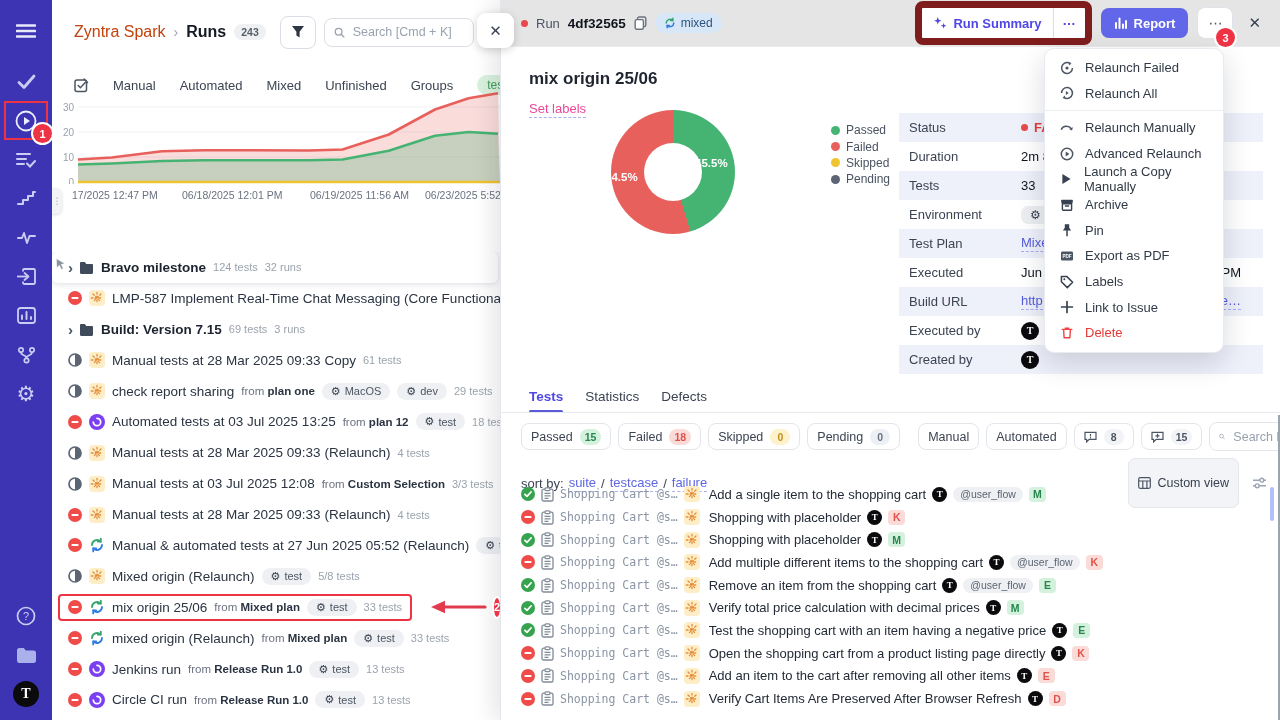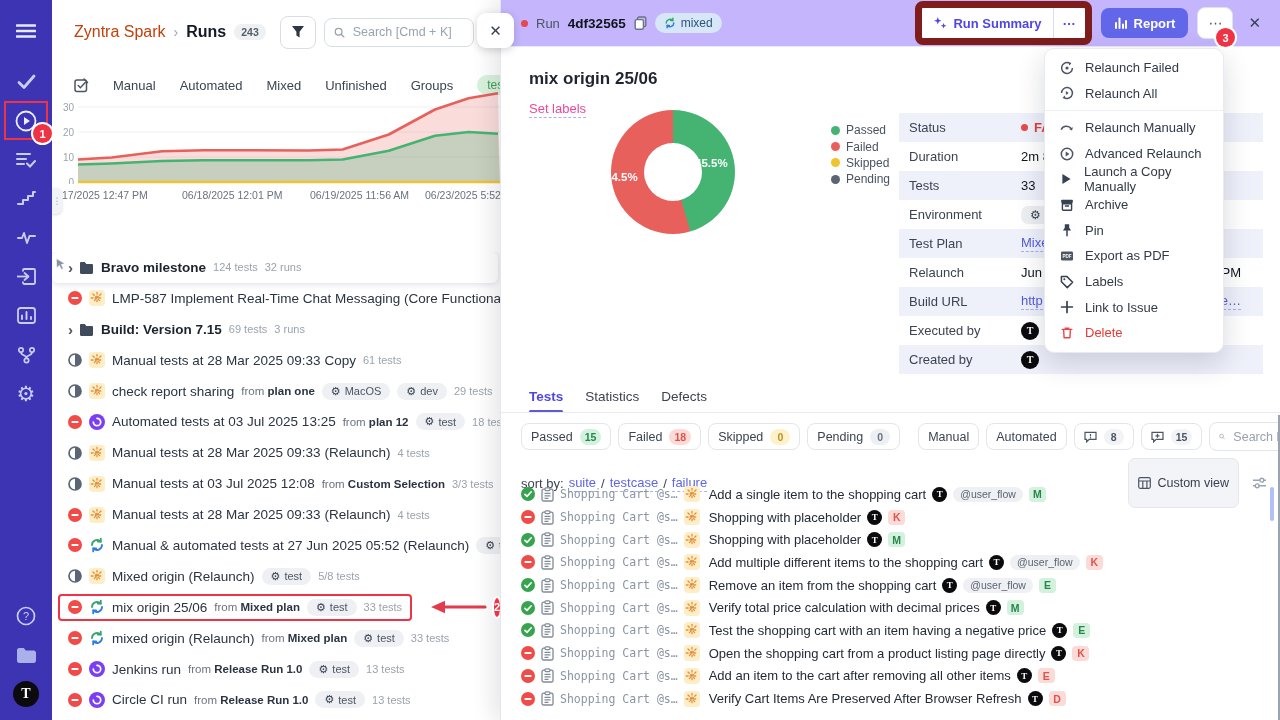--- a/index.html
+++ b/index.html
@@ -51,21 +51,21 @@
   .pill{background:#eef0f3;color:#4b5563;font-size:11px;border-radius:9px;padding:2.5px 9px;display:inline-flex;align-items:center;gap:4px}
   .gearg{font-size:11px;color:#374151;line-height:1}
   .hlbox{display:inline-flex;align-items:center;gap:7px;border:2px solid #ee3345;border-radius:4px;padding:3px 8px;margin-left:-10px}
   .ann-arrow{margin-left:10px;display:flex}
   
   .drawer{position:absolute;left:500px;top:0;width:780px;height:720px;background:#fff;
           border-left:1px solid #e3e6ec;box-shadow:-8px 0 20px rgba(15,23,42,.10);z-index:20}
   .close-card{position:absolute;left:-24px;top:13px;width:37px;height:35px;background:#fff;border-radius:9px;
               box-shadow:0 2px 8px rgba(0,0,0,.18);display:flex;align-items:center;justify-content:center;
               color:#374151;font-size:15px;z-index:25}
-  .d-header{height:47px;background:#c4b5fd;border-bottom:1px solid #e9ebf0;display:flex;align-items:center;padding:0 14px 0 20px;box-sizing:border-box;gap:8px}
+  .d-header{height:47px;background:#e5e5e5;border-bottom:1px solid #e9ebf0;display:flex;align-items:center;padding:0 14px 0 20px;box-sizing:border-box;gap:8px}
   .reddot{width:7px;height:7px;border-radius:50%;background:#e8484d}
   .runlabel{color:#4b5563;font-size:13px}
   .runid{color:#10151d;font-size:13.5px;font-weight:700}
   .mixedpill{background:#d8e7f7;color:#2a547e;font-size:12px;border-radius:10px;padding:3px 9px;display:inline-flex;align-items:center;gap:5px}
   .hd-right{margin-left:auto;display:flex;align-items:center;gap:9px}
   .rs-btn{height:30px;border:7px solid #7f1d1d;border-radius:8px;background:#fff;display:flex;align-items:stretch;color:#4f46e5;font-weight:600;font-size:13px}
   .rs-main{display:flex;align-items:center;gap:6px;padding:0 11px}
   .rs-more{display:flex;align-items:center;padding:0 9px;border-left:1px solid #d7dcf7;color:#4f46e5;font-size:13px}
   .report-btn{height:30px;background:#6266e8;border-radius:8px;color:#fff;font-weight:600;font-size:13px;
               display:flex;align-items:center;gap:7px;padding:0 13px}
@@ -269,21 +269,21 @@
         <line x1="26" x2="448" y1="15" y2="15" stroke="#eef1f5"></line>
         <text x="22" y="18.5" text-anchor="end" font-size="10" fill="#9aa3ad" font-family="Liberation Sans">30</text>
         <path d="M26.0,67.5 L59.6,65.5 L110.0,59.3 L152.0,58.3 L202.4,58.3 L257.0,58.5 L290.6,57.5 L336.8,42.5 L383.0,17.5 L416.6,6.3 L446.0,1.3 L448,90 L26,90 Z" fill="#e8605b" opacity="0.22"></path>
         <path d="M26.0,72.5 L59.6,71.5 L110.0,69.0 L152.0,68.3 L202.4,68.3 L257.0,68.3 L290.6,67.5 L336.8,58.8 L383.0,43.8 L416.6,40.0 L446.0,41.8 L448,90 L26,90 Z" fill="#45b372" opacity="0.28"></path>
         <path d="M26.0,67.5 L59.6,65.5 L110.0,59.3 L152.0,58.3 L202.4,58.3 L257.0,58.5 L290.6,57.5 L336.8,42.5 L383.0,17.5 L416.6,6.3 L446.0,1.3" fill="none" stroke="#e8605b" stroke-width="2.6" stroke-linejoin="round"></path>
         <path d="M26.0,72.5 L59.6,71.5 L110.0,69.0 L152.0,68.3 L202.4,68.3 L257.0,68.3 L290.6,67.5 L336.8,58.8 L383.0,43.8 L416.6,40.0 L446.0,41.8" fill="none" stroke="#45b372" stroke-width="2.6" stroke-linejoin="round"></path>
         <line x1="26" x2="448" y1="90" y2="90" stroke="#f0c330" stroke-width="2.6"></line>
       </svg>
     </div>
   <div class="xlabels" id="xlabels">
-      <span style="left:10px">17/2025 12:47 PM</span>
+      <span style="left:20px">17/2025 12:47 PM</span>
       <span style="left:130px">06/18/2025 12:01 PM</span>
       <span style="left:258px">06/19/2025 11:56 AM</span>
       <span style="left:373px">06/23/2025 5:52 P</span>
     </div>
   <div class="chart-handle">⋮</div>
 
   <div class="runs" id="runs-list">
       <div class="run-row card">
         <span class="cursor">
           <svg width="11" height="12" viewBox="0 0 11 12">
@@ -675,21 +675,21 @@
           <span class="envpill">⚙</span>
         </span>
       </div>
       <div class="det-row alt">
             <span class="det-label">Test Plan</span>
             <span class="det-val">
           <span class="detlink">Mixe</span>
         </span>
       </div>
       <div class="det-row ">
-            <span class="det-label">Relaunch</span>
+            <span class="det-label">Executed</span>
             <span class="det-val">
           <span>Jun</span>
           <span class="det-suffix ">PM</span>
         </span>
       </div>
       <div class="det-row alt">
             <span class="det-label">Build URL</span>
             <span class="det-val">
           <span class="detlink">http</span>
           <span class="det-suffix detlink">-te…</span>

